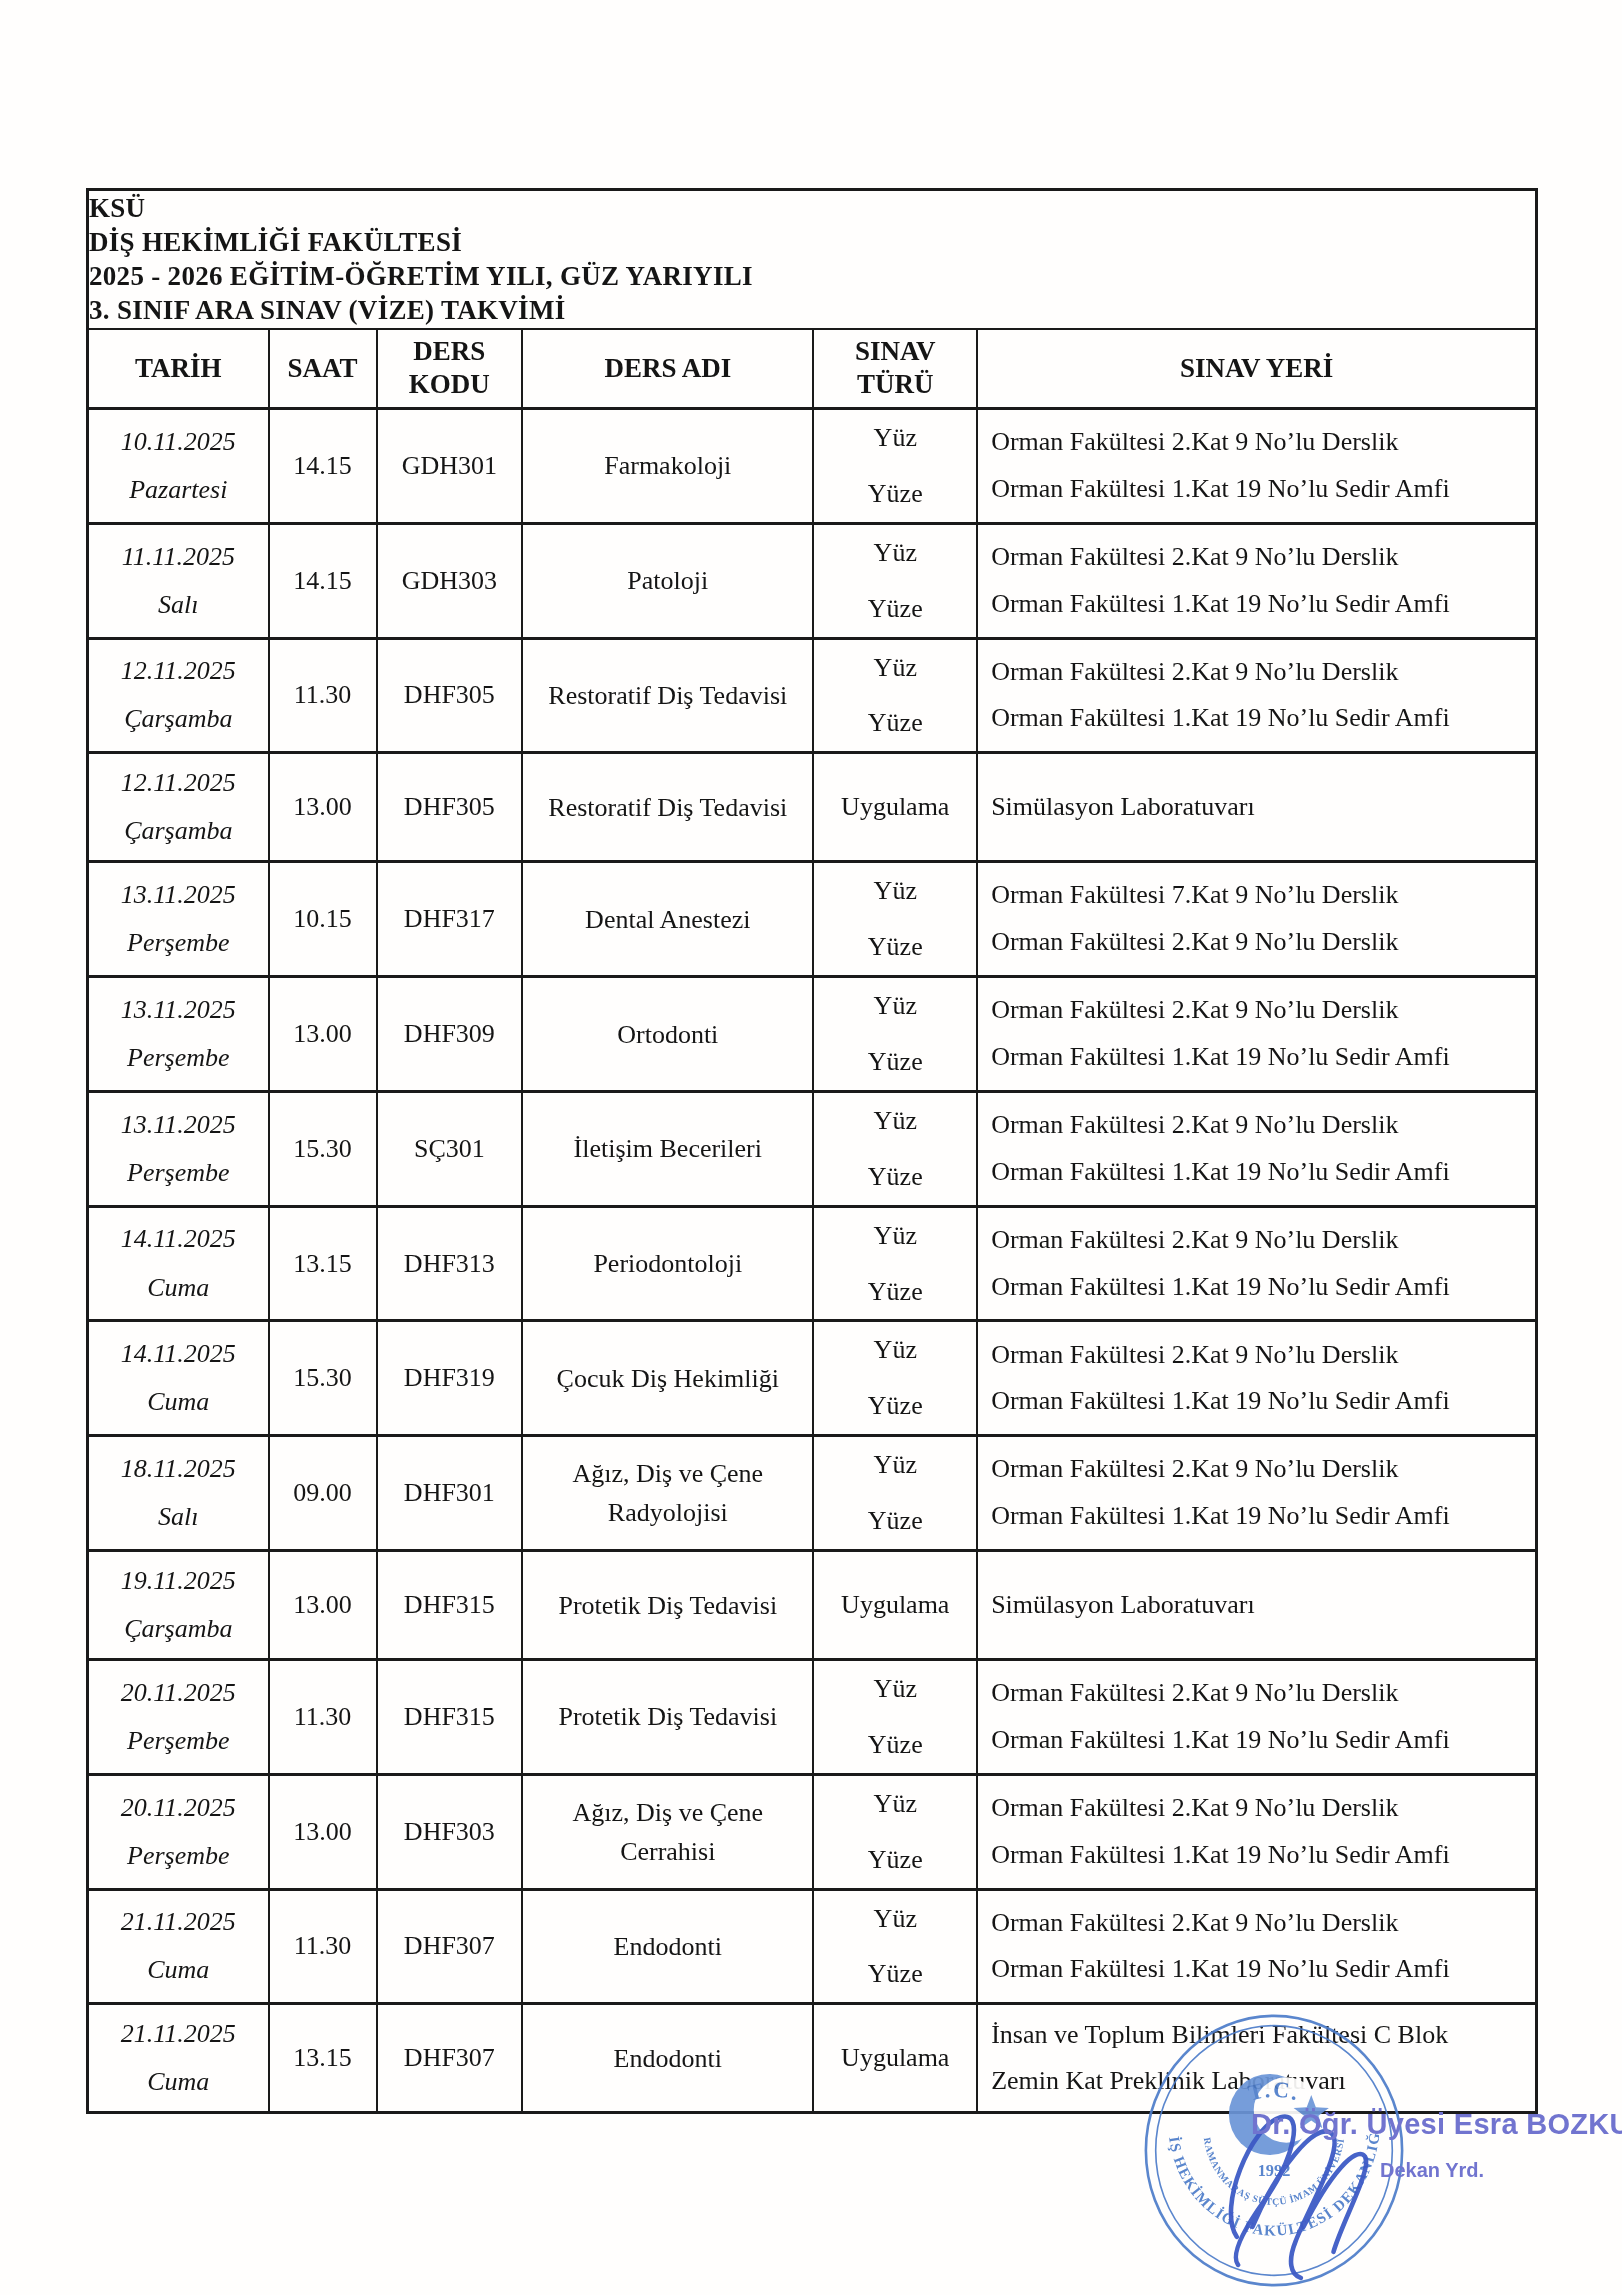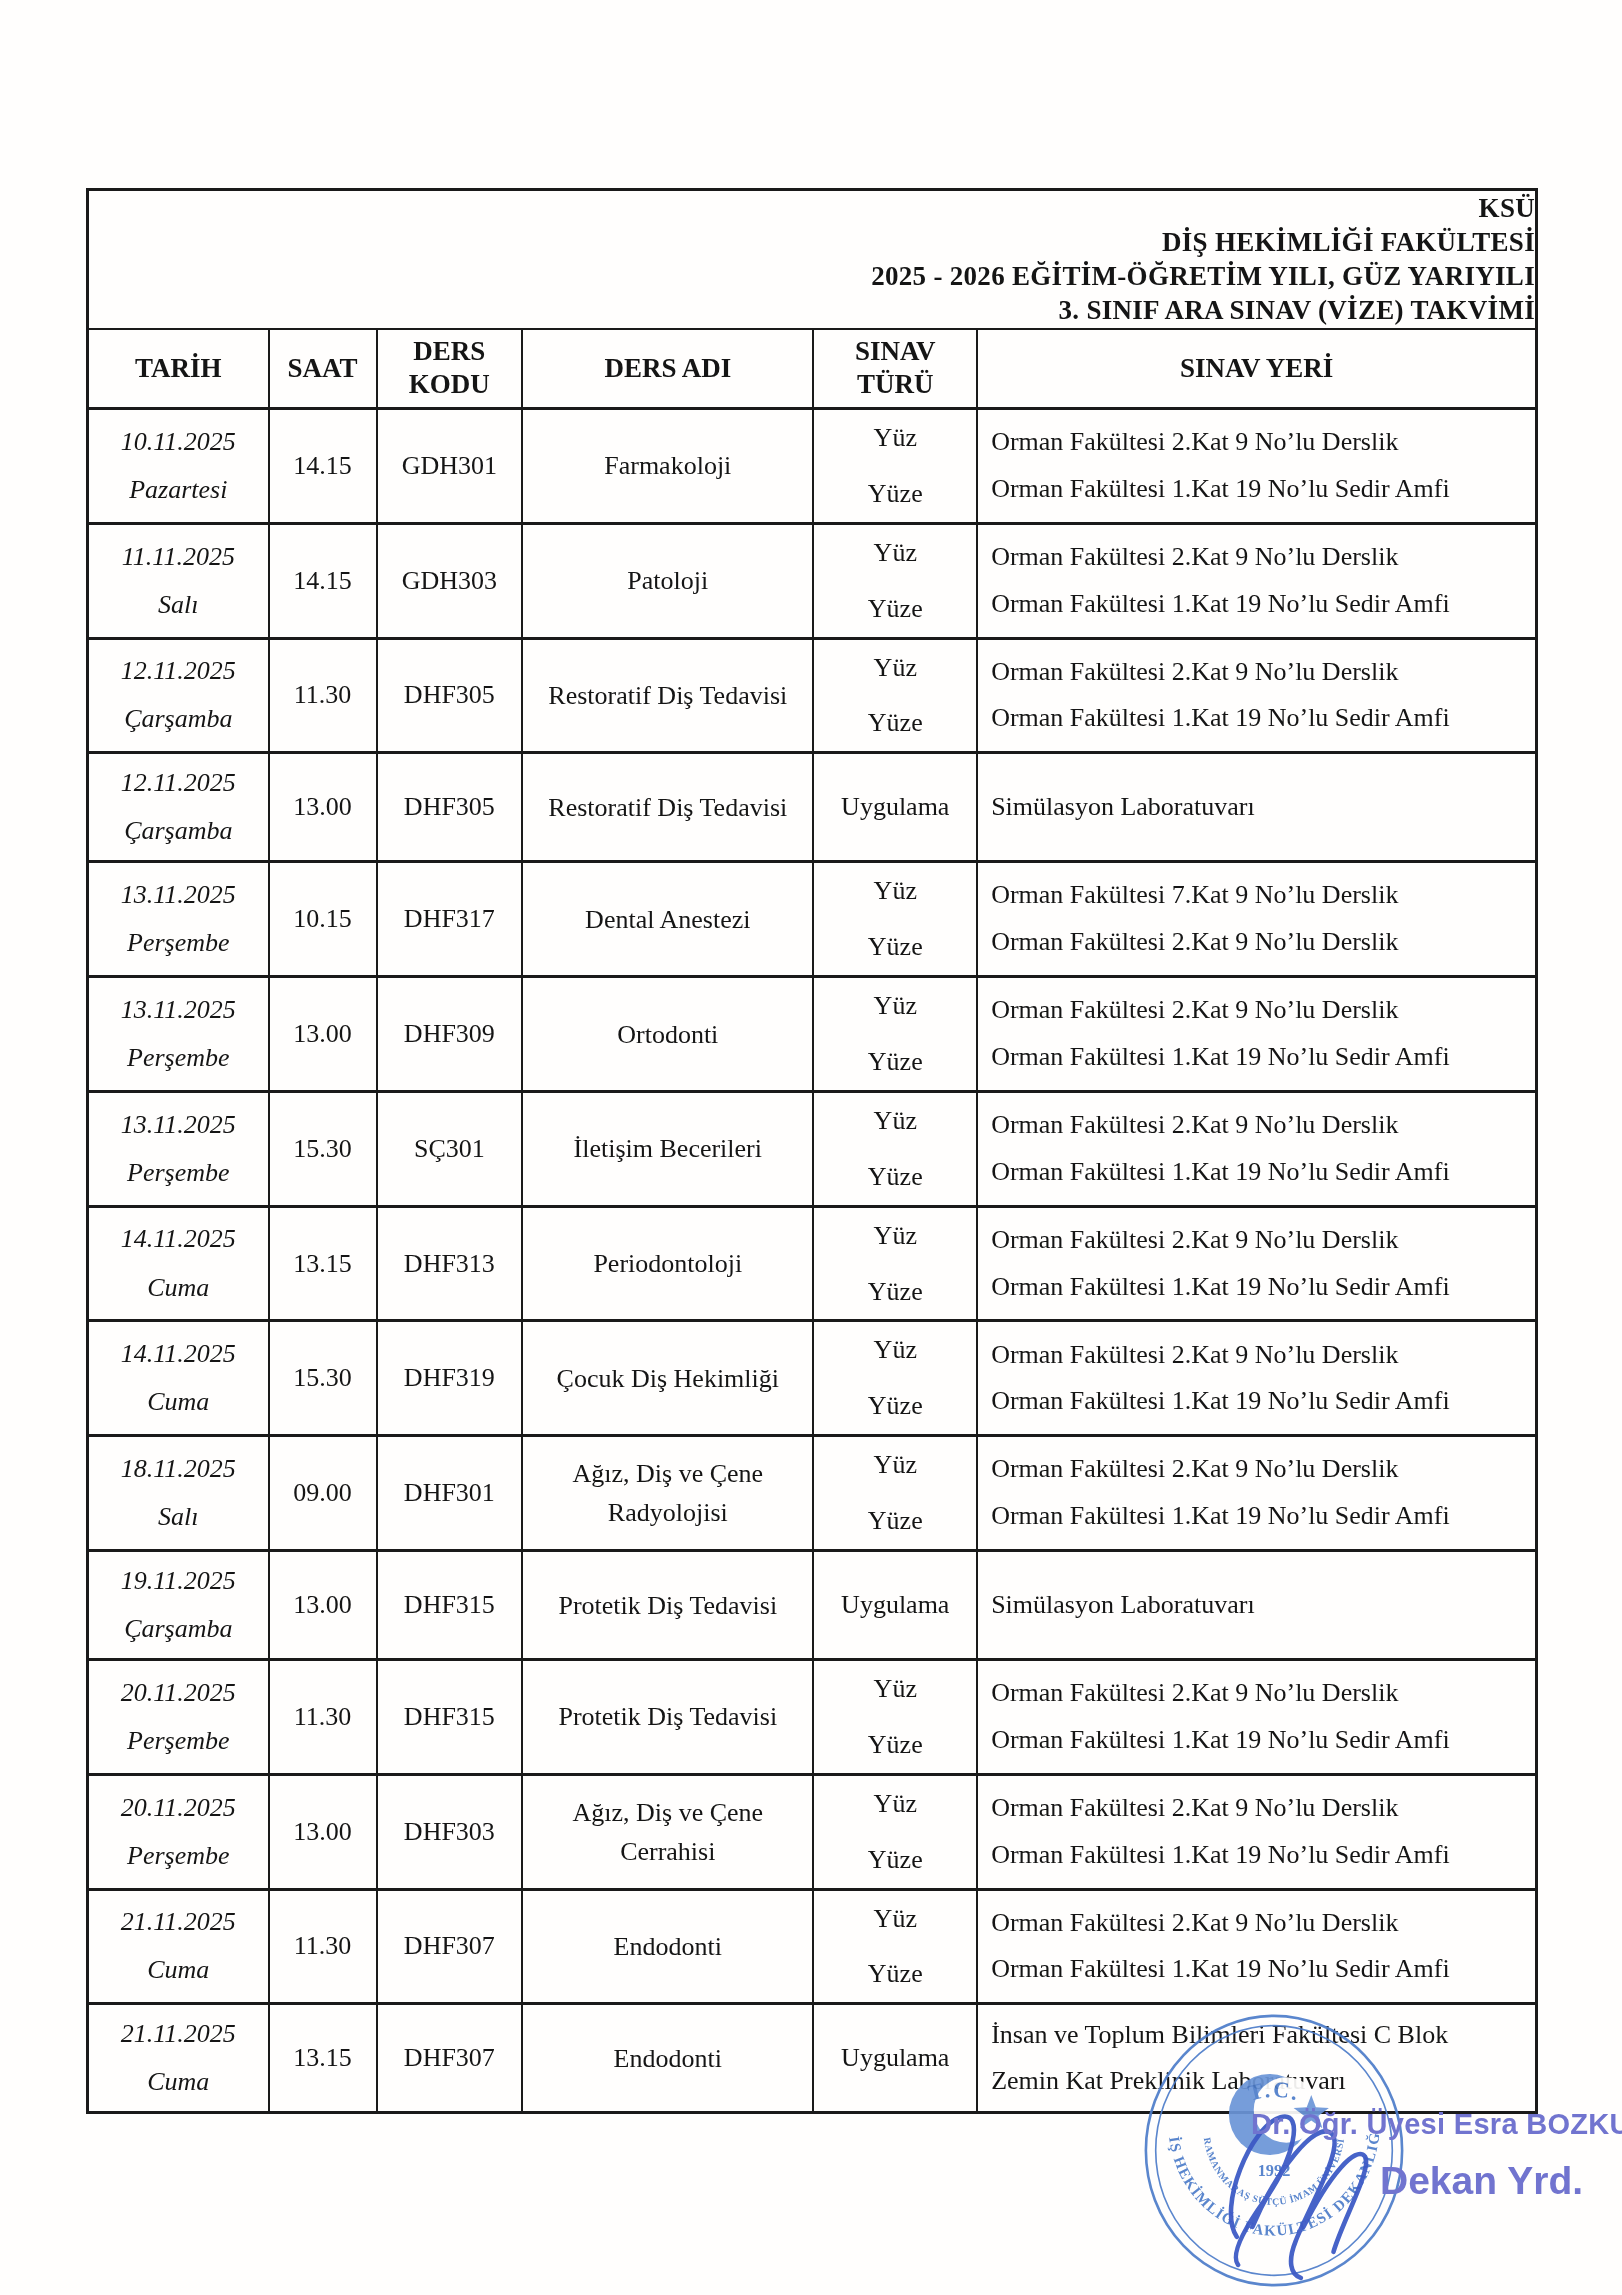--- a/index.html
+++ b/index.html
@@ -28,21 +28,21 @@
   .exam col.c-course { width: 20.1%; }
   .exam col.c-type   { width: 11.3%; }
   .exam col.c-loc    { width: 38.6%; }
 
   .exam td, .exam th { border: 2px solid #1a1a1a; vertical-align: middle; }
   .exam tr.data-row td { border-top-width: 3.3px; }
   .exam thead th { border-bottom-width: 2.6px; }
 
   td.title-td {
     height: 139px;
-    text-align: right;
+    text-align: left;
     font-weight: bold;
     font-size: 27px;
     line-height: 34px;
     letter-spacing: 0.3px;
   }
   .exam thead th {
     height: 80px;
     font-size: 27px;
     font-weight: bold;
     text-align: center;
@@ -82,21 +82,21 @@
     font-size: 29px;
     color: #7174cf;
     white-space: nowrap;
     letter-spacing: 0.3px;
   }
   .sig-title {
     position: absolute;
     left: 1380px; top: 2159px;
     font-family: "Liberation Sans", sans-serif;
     font-weight: bold;
-    font-size: 39px;
+    font-size: 20px;
     color: #7174cf;
     white-space: nowrap;
   }
 </style>
 </head>
 <body>
 
 <div class="sheet">
 
   <table class="exam">

